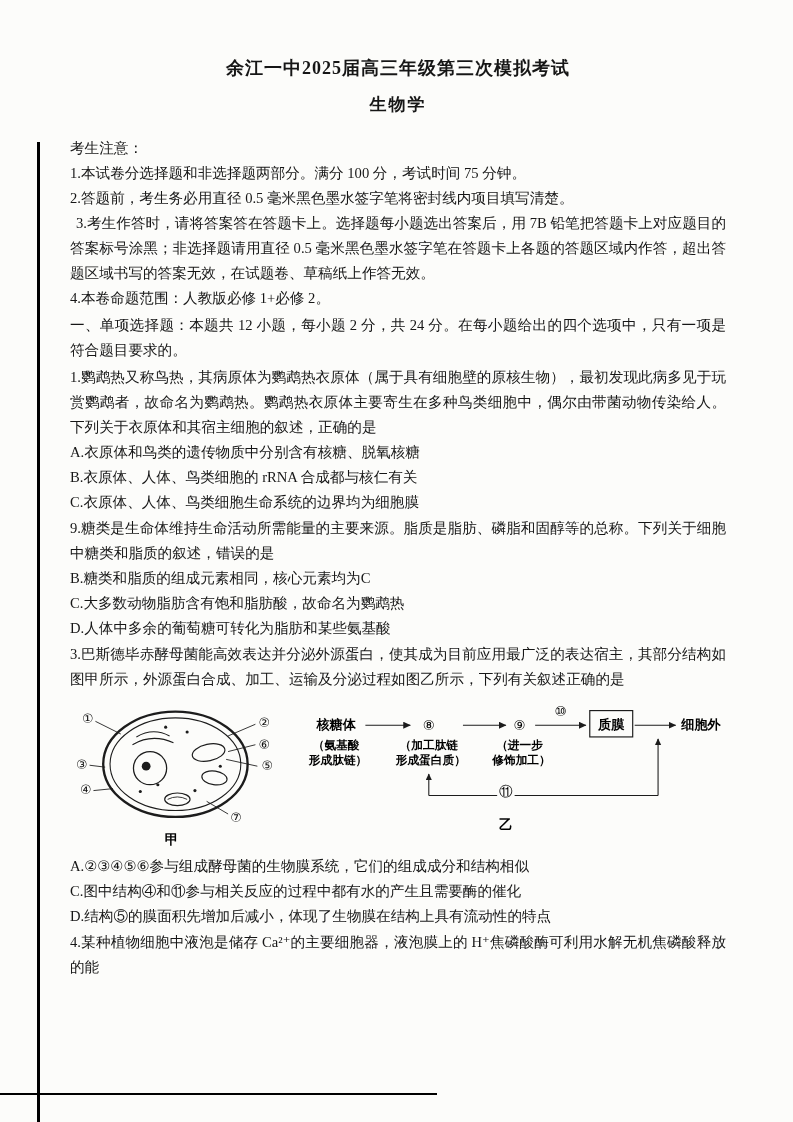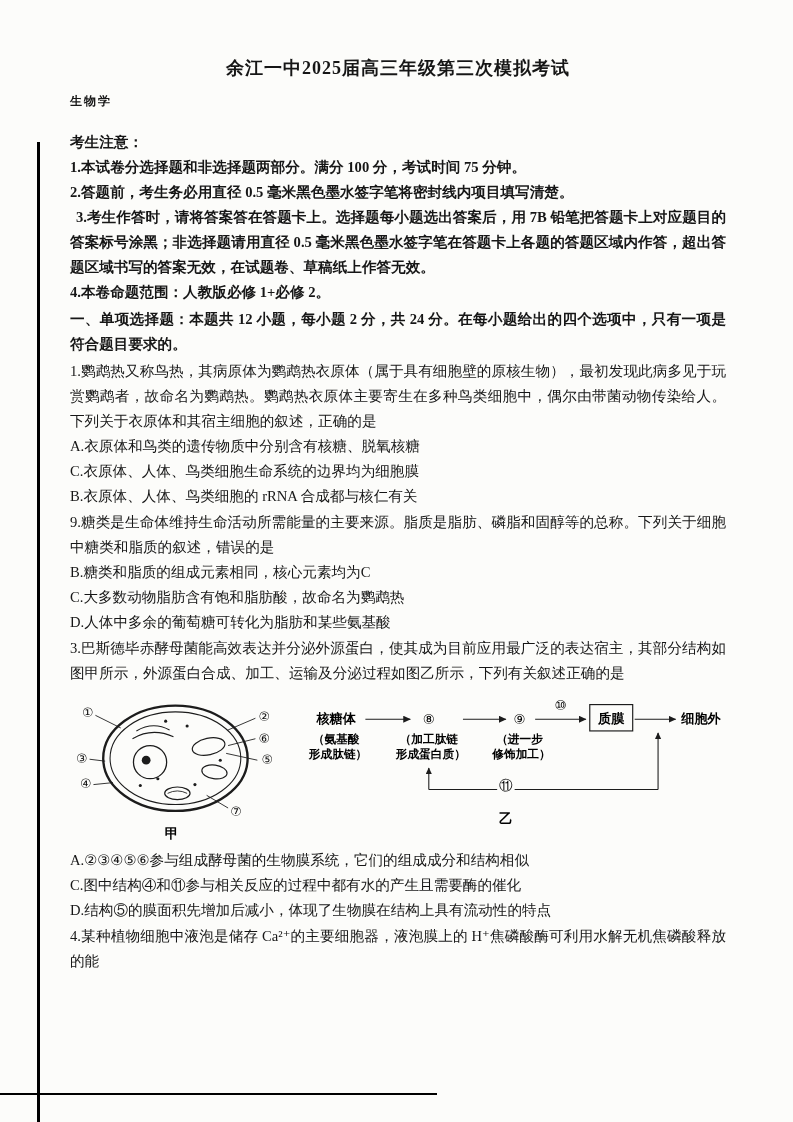--- a/index.html
+++ b/index.html
@@ -22,25 +22,25 @@
     width: 437px; height: 2px; background: #000;
   }
   .content {
     position: absolute; left: 70px; top: 56px; width: 656px;
   }
   .title {
     text-align: center; font-weight: bold; font-size: 18px;
     letter-spacing: 1px;
   }
   .subject {
-    text-align: left; font-weight: bold; font-size: 12px;
+    text-align: center; font-weight: bold; font-size: 17px;
     margin-top: 13px; margin-bottom: 20px; letter-spacing: 2px;
   }
   p { font-size: 14.6px; line-height: 25px; text-align: justify; }
-  .b { font-weight: bold; }
+  .b { font-weight: normal; }
   .indent { text-indent: 6px; }
   .notice { margin-bottom: 2px; }
   .section { margin-bottom: 2px; }
   .question { margin-top: 1px; }
   .figure {
     display: flex; align-items: flex-start; gap: 14px;
     margin: 6px 0 4px 2px;
   }
   .cell-svg, .flow-svg { display: block; }
   svg text { font-family: "DejaVu Sans", "Liberation Sans", sans-serif; }
@@ -64,22 +64,22 @@
       <p class="b">2.答题前，考生务必用直径 0.5 毫米黑色墨水签字笔将密封线内项目填写清楚。</p>
       <p class="b indent">3.考生作答时，请将答案答在答题卡上。选择题每小题选出答案后，用 7B 铅笔把答题卡上对应题目的答案标号涂黑；非选择题请用直径 0.5 毫米黑色墨水签字笔在答题卡上各题的答题区域内作答，超出答题区域书写的答案无效，在试题卷、草稿纸上作答无效。</p>
       <p class="b">4.本卷命题范围：人教版必修 1+必修 2。</p>
     </div>
 
     <p class="b section">一、单项选择题：本题共 12 小题，每小题 2 分，共 24 分。在每小题给出的四个选项中，只有一项是符合题目要求的。</p>
 
     <div class="question">
       <p>1.鹦鹉热又称鸟热，其病原体为鹦鹉热衣原体（属于具有细胞壁的原核生物），最初发现此病多见于玩赏鹦鹉者，故命名为鹦鹉热。鹦鹉热衣原体主要寄生在多种鸟类细胞中，偶尔由带菌动物传染给人。下列关于衣原体和其宿主细胞的叙述，正确的是</p>
       <p>A.衣原体和鸟类的遗传物质中分别含有核糖、脱氧核糖</p>
+      <p>B.衣原体、人体、鸟类细胞的 rRNA 合成都与核仁有关</p>
       <p>C.衣原体、人体、鸟类细胞生命系统的边界均为细胞膜</p>
-      <p>B.衣原体、人体、鸟类细胞的 rRNA 合成都与核仁有关</p>
     </div>
 
     <div class="question">
       <p>9.糖类是生命体维持生命活动所需能量的主要来源。脂质是脂肪、磷脂和固醇等的总称。下列关于细胞中糖类和脂质的叙述，错误的是</p>
       <p>B.糖类和脂质的组成元素相同，核心元素均为C</p>
       <p>C.大多数动物脂肪含有饱和脂肪酸，故命名为鹦鹉热</p>
       <p>D.人体中多余的葡萄糖可转化为脂肪和某些氨基酸</p>
     </div>
 
     <div class="question">

